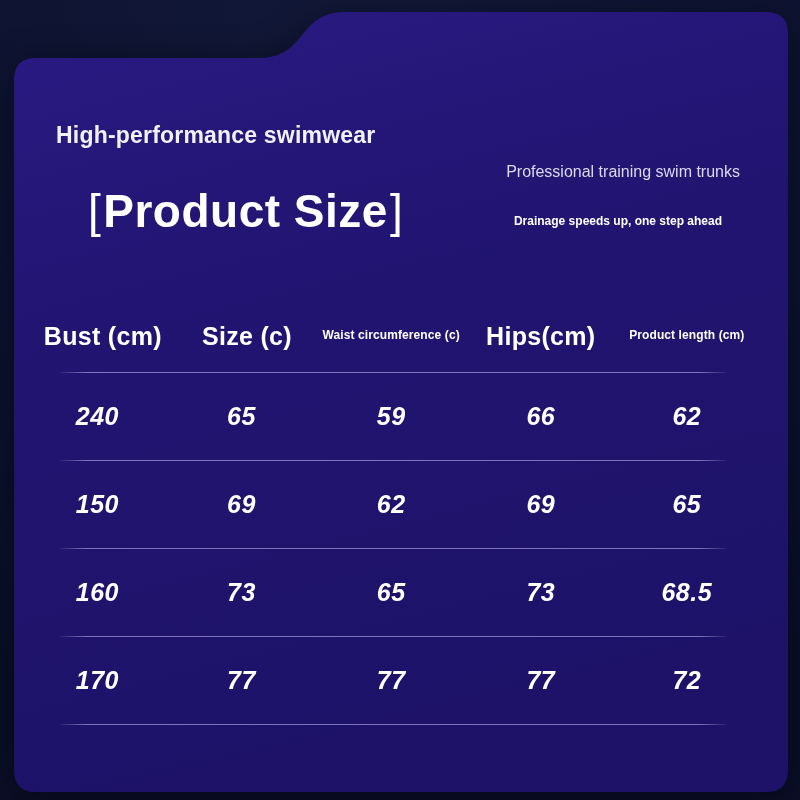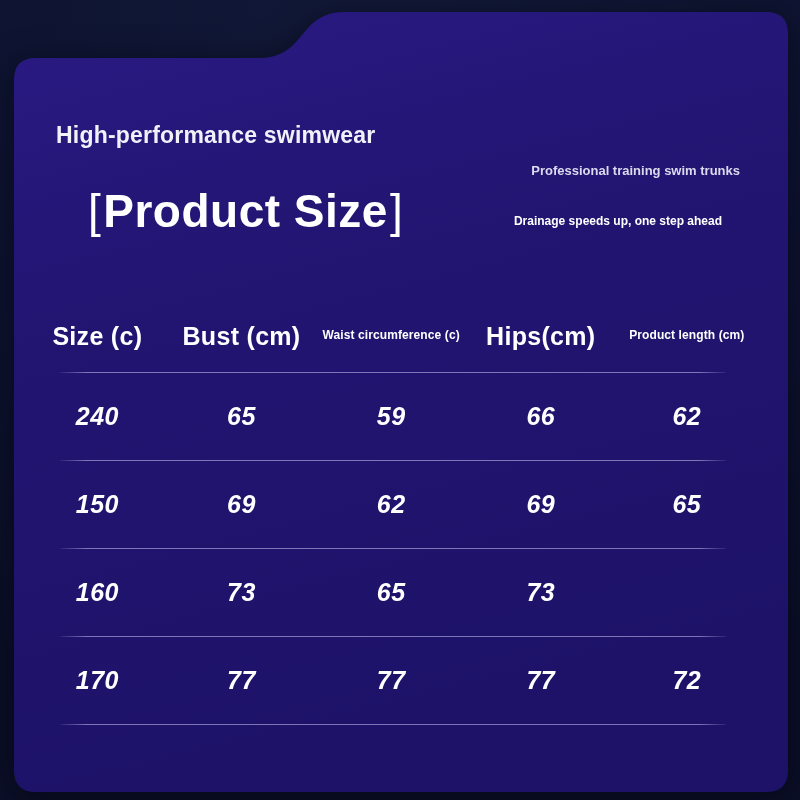--- a/index.html
+++ b/index.html
@@ -73,22 +73,22 @@
   }
   .big-title .brk {
     font-weight: 400;
     padding: 0 2px;
   }
 
   .sub-top {
     position: absolute;
     right: 60px;
     top: 163px;
-    font-size: 13px;
-    font-weight: 700;
+    font-size: 16px;
+    font-weight: 400;
     color: #ddd9ee;
     white-space: nowrap;
   }
   .sub-main {
     position: absolute;
     right: 78px;
     top: 214px;
     font-size: 12px;
     font-weight: 700;
     color: #ffffff;
@@ -189,22 +189,22 @@
       <span class="brk">[</span><span>Product Size</span><span class="brk">]</span>
     </div>
 
     <div class="sub-top">Professional training swim trunks</div>
 
     <div class="sub-main">Drainage speeds up, one step ahead</div>
 
     <div class="table">
 
       <div class="row head-row">
+        <div class="cell c1 head-cell head-lg">Bust (cm)</div>
         <div class="cell c0 head-cell head-lg">Size (c)</div>
-        <div class="cell c1 head-cell head-lg">Bust (cm)</div>
         <div class="cell c2 head-cell head-sm">Waist circumference (c)</div>
         <div class="cell c3 head-cell head-lg">Hips(cm)</div>
         <div class="cell c4 head-cell head-sm">Product length (cm)</div>
       </div>
 
       <div class="divider"></div>
 
       <div class="row data-row">
         <div class="cell c0 data-cell">240</div>
         <div class="cell c1 data-cell">65</div>
@@ -223,20 +223,21 @@
         <div class="cell c4 data-cell">65</div>
       </div>
 
       <div class="divider"></div>
 
       <div class="row data-row">
         <div class="cell c0 data-cell">160</div>
         <div class="cell c1 data-cell">73</div>
         <div class="cell c2 data-cell">65</div>
         <div class="cell c3 data-cell">73</div>
+        <div class="cell c4 data-cell">68.5</div>
       </div>
 
       <div class="divider"></div>
 
       <div class="row data-row">
         <div class="cell c0 data-cell">170</div>
         <div class="cell c1 data-cell">77</div>
         <div class="cell c2 data-cell">77</div>
         <div class="cell c3 data-cell">77</div>
         <div class="cell c4 data-cell">72</div>

